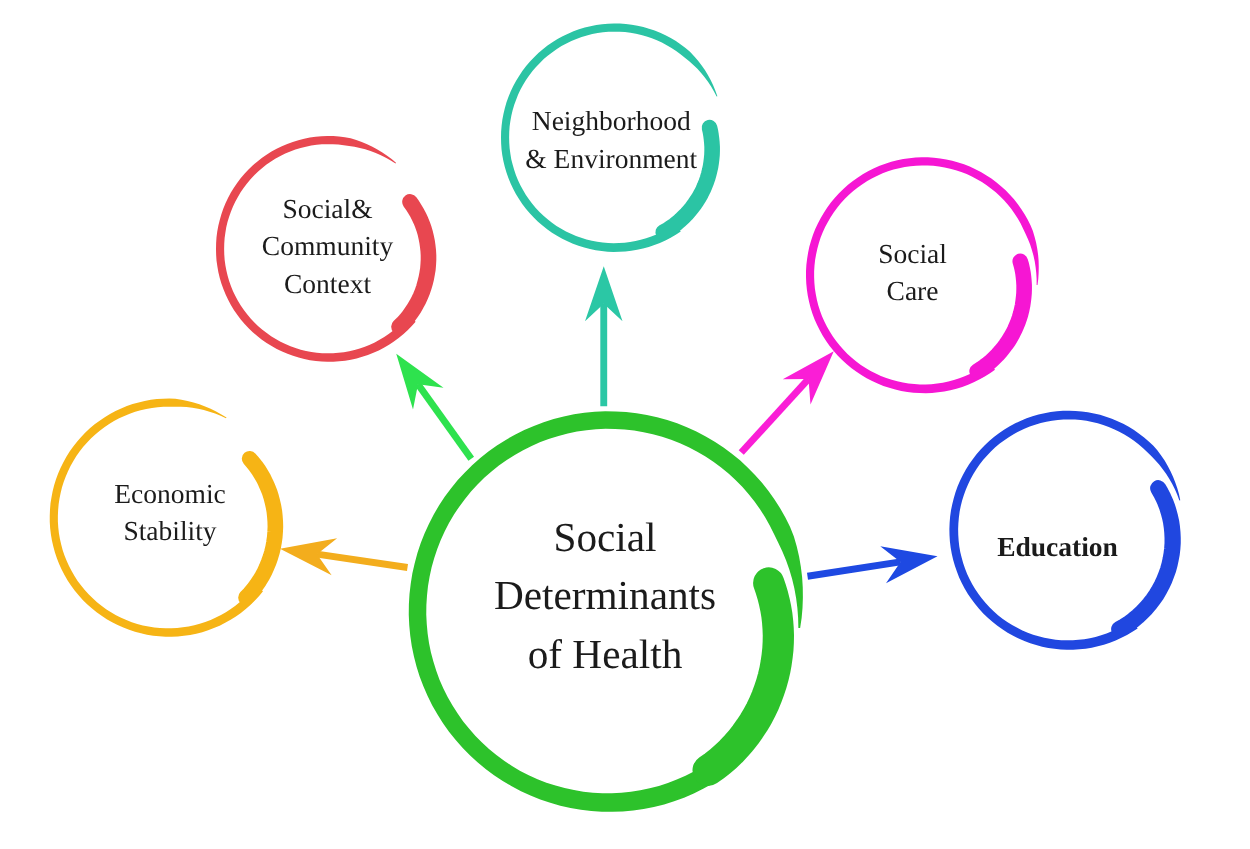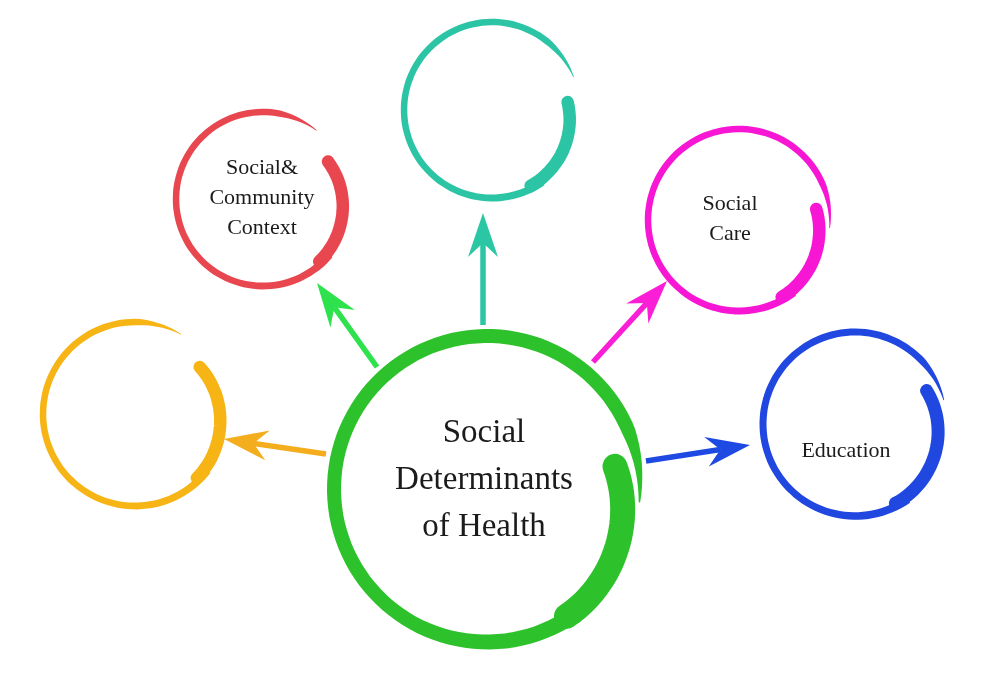--- a/index.html
+++ b/index.html
@@ -63,23 +63,27 @@
       <g>
         <line x1="646" y1="461" x2="720.4279188062935" y2="449.5495509528779" stroke="#1e49e2" stroke-width="5.5"></line>
         <polygon points="750.0,445.0 708.8,466.5 720.4,449.5 704.2,436.9" fill="#1e49e2"></polygon>
       </g>
     </svg>
 
   <div class="label main" style="left:484px;top:478px;">Social
 Determinants
 of Health</div>
 
+  <div class="label sat" style="left:136px;top:410px;">Economic
+Stability</div>
 
   <div class="label sat" style="left:262px;top:185px;margin-top:12px;">Social&amp;
 Community
 Context</div>
 
+  <div class="label sat" style="left:489px;top:112px;">Neighborhood
+&amp; Environment</div>
 
   <div class="label sat" style="left:730px;top:218px;">Social
 Care</div>
 
-  <div class="label sat" style="left:846px;top:450px;">Education</div>
+  <div class="label sat" style="left:846px;top:438px;font-weight:bold;">Education</div>
 </div>
 
 </body></html>

